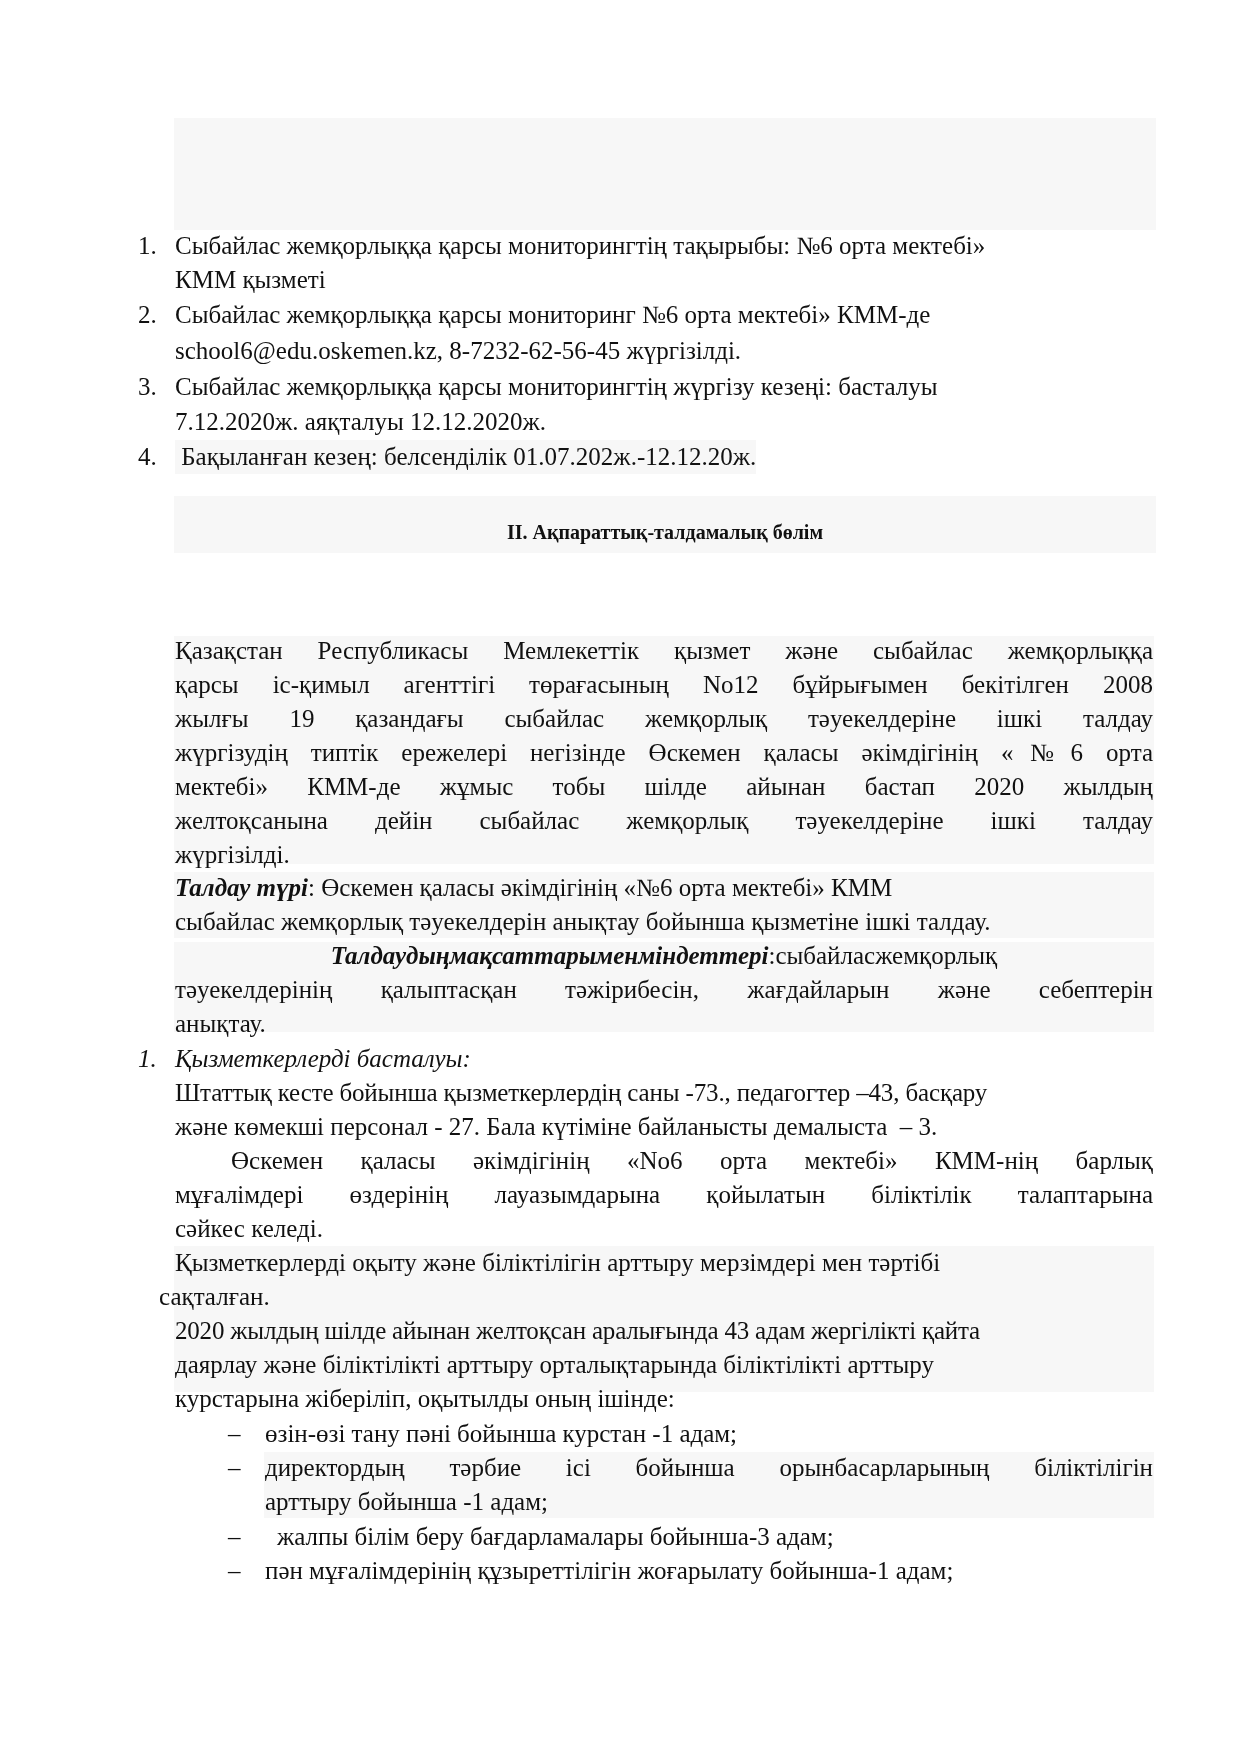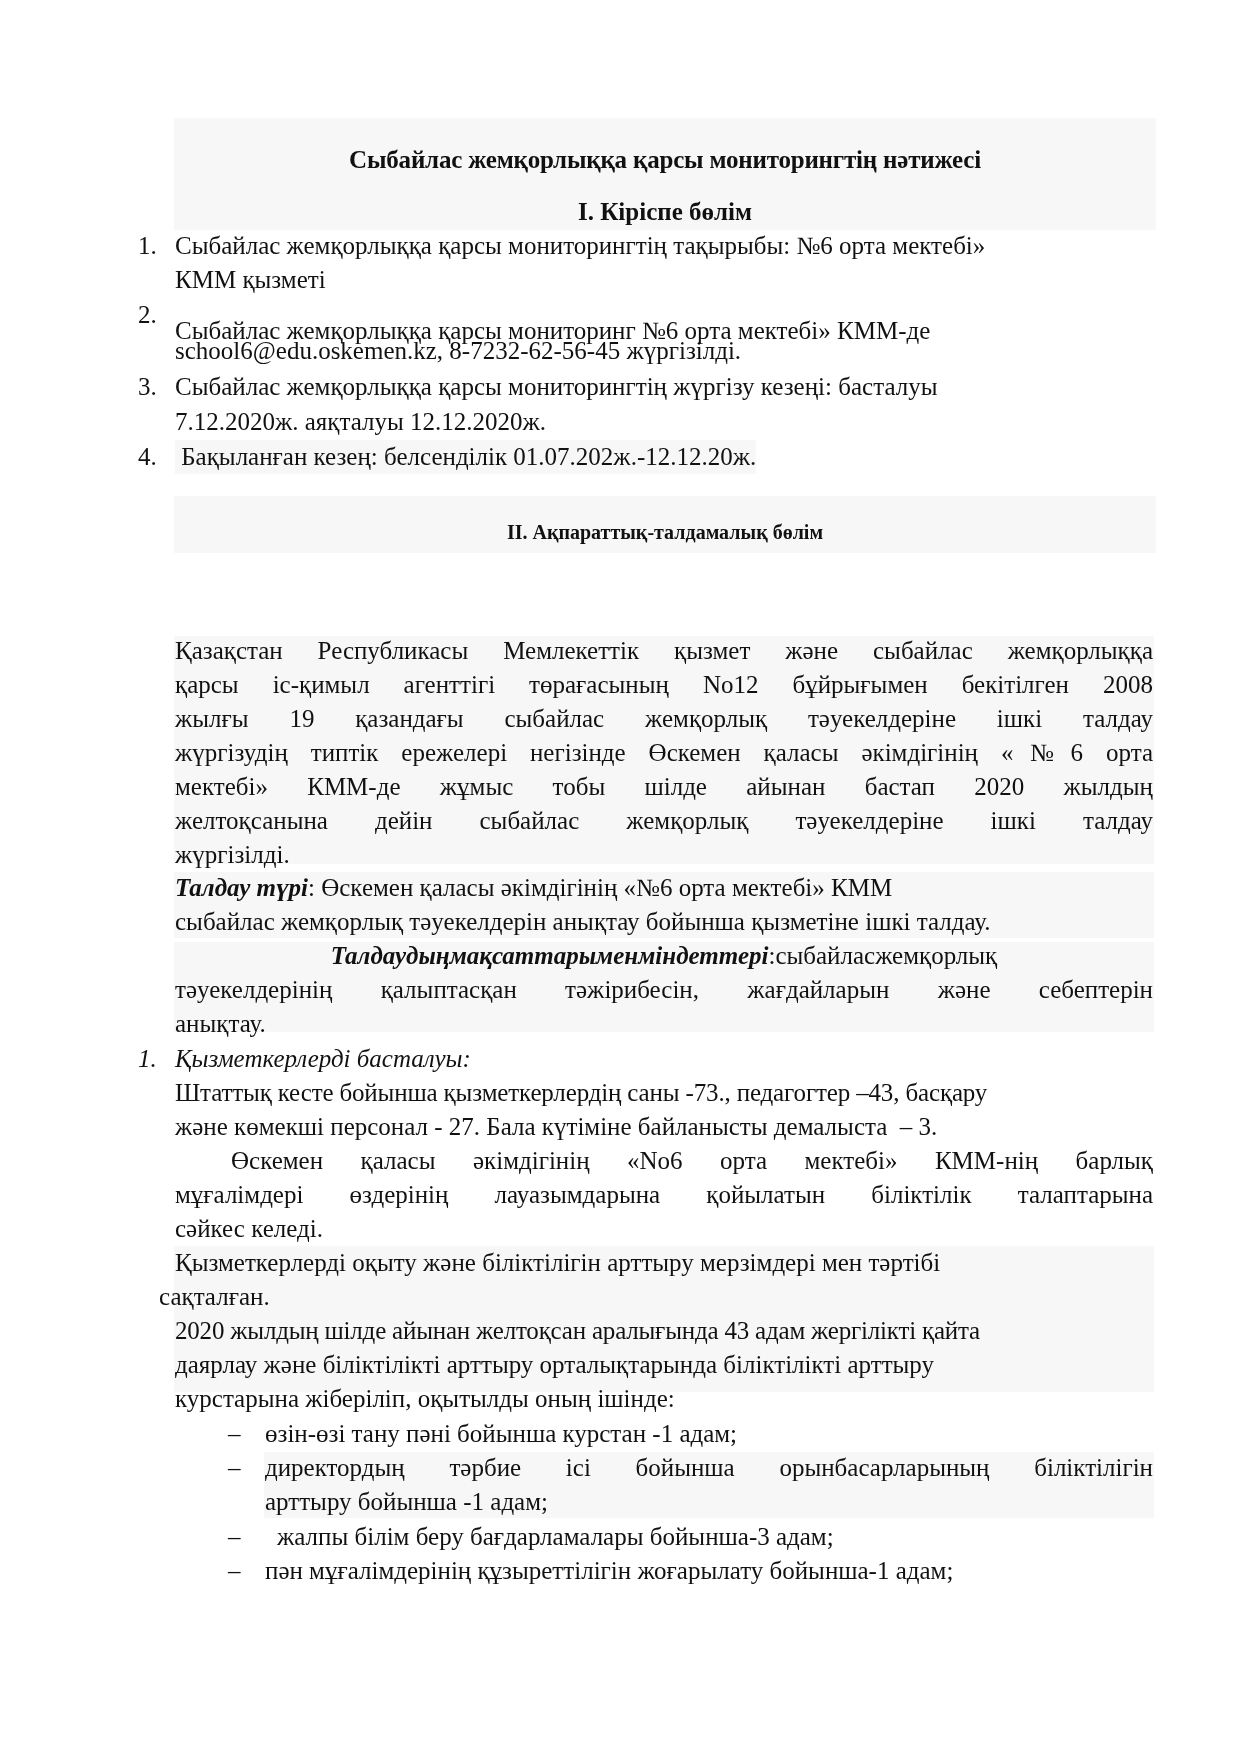--- a/index.html
+++ b/index.html
@@ -31,33 +31,31 @@
     text-align: center; font-weight: bold; font-size: 20px;
   }
   .just { position: absolute; font-size: 25px; line-height: 34px; text-align: justify; text-align-last: justify; }
   .ital-b { font-style: italic; font-weight: bold; }
   .ital { font-style: italic; }
 </style>
 </head>
 <body>
 
 <div class="abs shade title-block">
-  <div class="t1">Сыбайлас жемқорлыққа қарсы мониторингтің нәтижесі</div>
-  <div class="t2">I. Кіріспе бөлім</div>
 </div>
 
 <div>
   <div>
     <span class="num" style="left:138px; top:229px;">1.</span>
     <span class="line" style="left:175px; top:229px;">Сыбайлас жемқорлыққа қарсы мониторингтің тақырыбы: №6 орта мектебі»</span>
     <span class="line" style="left:175px; top:263px;">КММ қызметі</span>
   </div>
   <div>
     <span class="num" style="left:138px; top:298px;">2.</span>
-    <span class="line" style="left:175px; top:314px;">Сыбайлас жемқорлыққа қарсы мониторинг №6 орта мектебі» КММ-де</span>
+    <span class="line" style="left:175px; top:298px;">Сыбайлас жемқорлыққа қарсы мониторинг №6 орта мектебі» КММ-де</span>
     <span class="line" style="left:175px; top:334px;">school6@edu.oskemen.kz, 8-7232-62-56-45 жүргізілді.</span>
   </div>
   <div>
     <span class="num" style="left:138px; top:370px;">3.</span>
     <span class="line" style="left:175px; top:370px;">Сыбайлас жемқорлыққа қарсы мониторингтің жүргізу кезеңі: басталуы</span>
     <span class="line" style="left:175px; top:405px;">7.12.2020ж. аяқталуы 12.12.2020ж.</span>
   </div>
   <div>
     <span class="num" style="left:138px; top:440px;">4.</span>
     <span class="line shade" style="left:175px; top:440px; white-space:pre;"> Бақыланған кезең: белсенділік 01.07.202ж.-12.12.20ж.</span>

